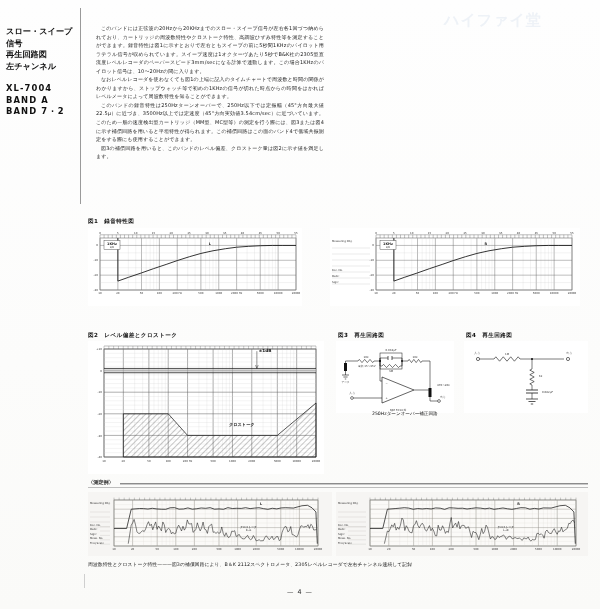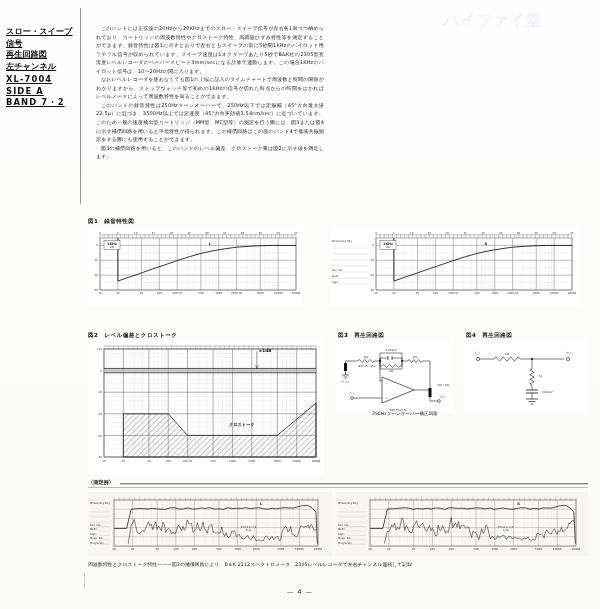--- a/index.html
+++ b/index.html
@@ -27,24 +27,24 @@
     font-weight:bold; text-align:center; user-select:none;
   }
 
   
   .rule-vert {
     position:absolute; left:80px; top:8px; width:1px; height:196px;
     background:#9a9a9a;
   }
   .sidebar {
     position:absolute; left:6px; top:26px; width:72px;
-    font-size:8.2px; line-height:11.6px; font-weight:bold; color:#111;text-decoration:underline;
+    font-size:8.2px; line-height:11.6px; font-weight:bold; color:#111;
   }
   .sidebar .jp { font-family:"DejaVu Sans", sans-serif; }
-  .sidebar .meta { margin-top:2px; letter-spacing:1.1px; font-size:8.4px; line-height:11.5px;}
+  .sidebar .meta { margin-top:11px; letter-spacing:1.1px; font-size:8.4px; line-height:11.5px;}
 
   
   .body-col {
     position:absolute; left:96px; top:24px; width:228px;
     font-size:5.0px; line-height:8.55px; text-align:justify;
     color:#1b1b1b; letter-spacing:0.15px;
   }
   .body-col p { margin:0 0 0 0; text-indent:5px; }
 
   
@@ -98,21 +98,21 @@
 
   <div class="rule-vert"></div>
 
   <div class="sidebar">
     <div class="jp">スロー・スイープ</div>
     <div class="jp">信号</div>
     <div class="jp">再生回路図</div>
     <div class="jp">左チャンネル</div>
     <div class="meta">
       <div>XL-7004</div>
-      <div>SIDE  A</div>
+      <div>BAND  A</div>
       <div>BAND  7・2</div>
     </div>
   </div>
 
   <div class="body-col">
     <p>このバンドには正弦波の20Hzから20KHzまでのスロー・スイープ信号が左右各1回づつ納められており、カートリッジの周波数特性やクロストーク特性、高調波ひずみ特性等を測定することができます。録音特性は図1に示すとおりで左右ともスイープの前に5秒間1KHzのパイロット用ラテラル信号が収められています。スイープ速度は1オクターヴあたり5秒でB&amp;K社の2305型直流度レベルレコーダのペーパースピード3mm/secになる計算で連動します。この場合1KHzのパイロット信号は、10〜20Hzの間に入ります。</p>
     <p>なおレベルレコーダを使わなくても図1の上端に記入のタイムチャートで周波数と時間の関係がわかりますから、ストップウォッチ等で初めの1KHzの信号が切れた時点からの時間をはかればレベルメータによって周波数特性を知ることができます。</p>
     <p>このバンドの録音特性は250Hzターンオーバーで、250Hz以下では定振幅（45°方向最大値22.5μ）に近づき、3500Hz以上では定速度（45°方向実効値3.54cm/sec）に近づいています。このため一般の速度検出型カートリッジ（MM型、MC型等）の測定を行う際には、図3または図4に示す補償回路を用いると平坦特性が得られます。この補償回路はこの面のバンド4で低域共振測定をする際にも使用することができます。</p>
     <p>図3の補償回路を用いると、このバンドのレベル偏差、クロストーク量は図2に示す値を満足します。</p>
   </div>

